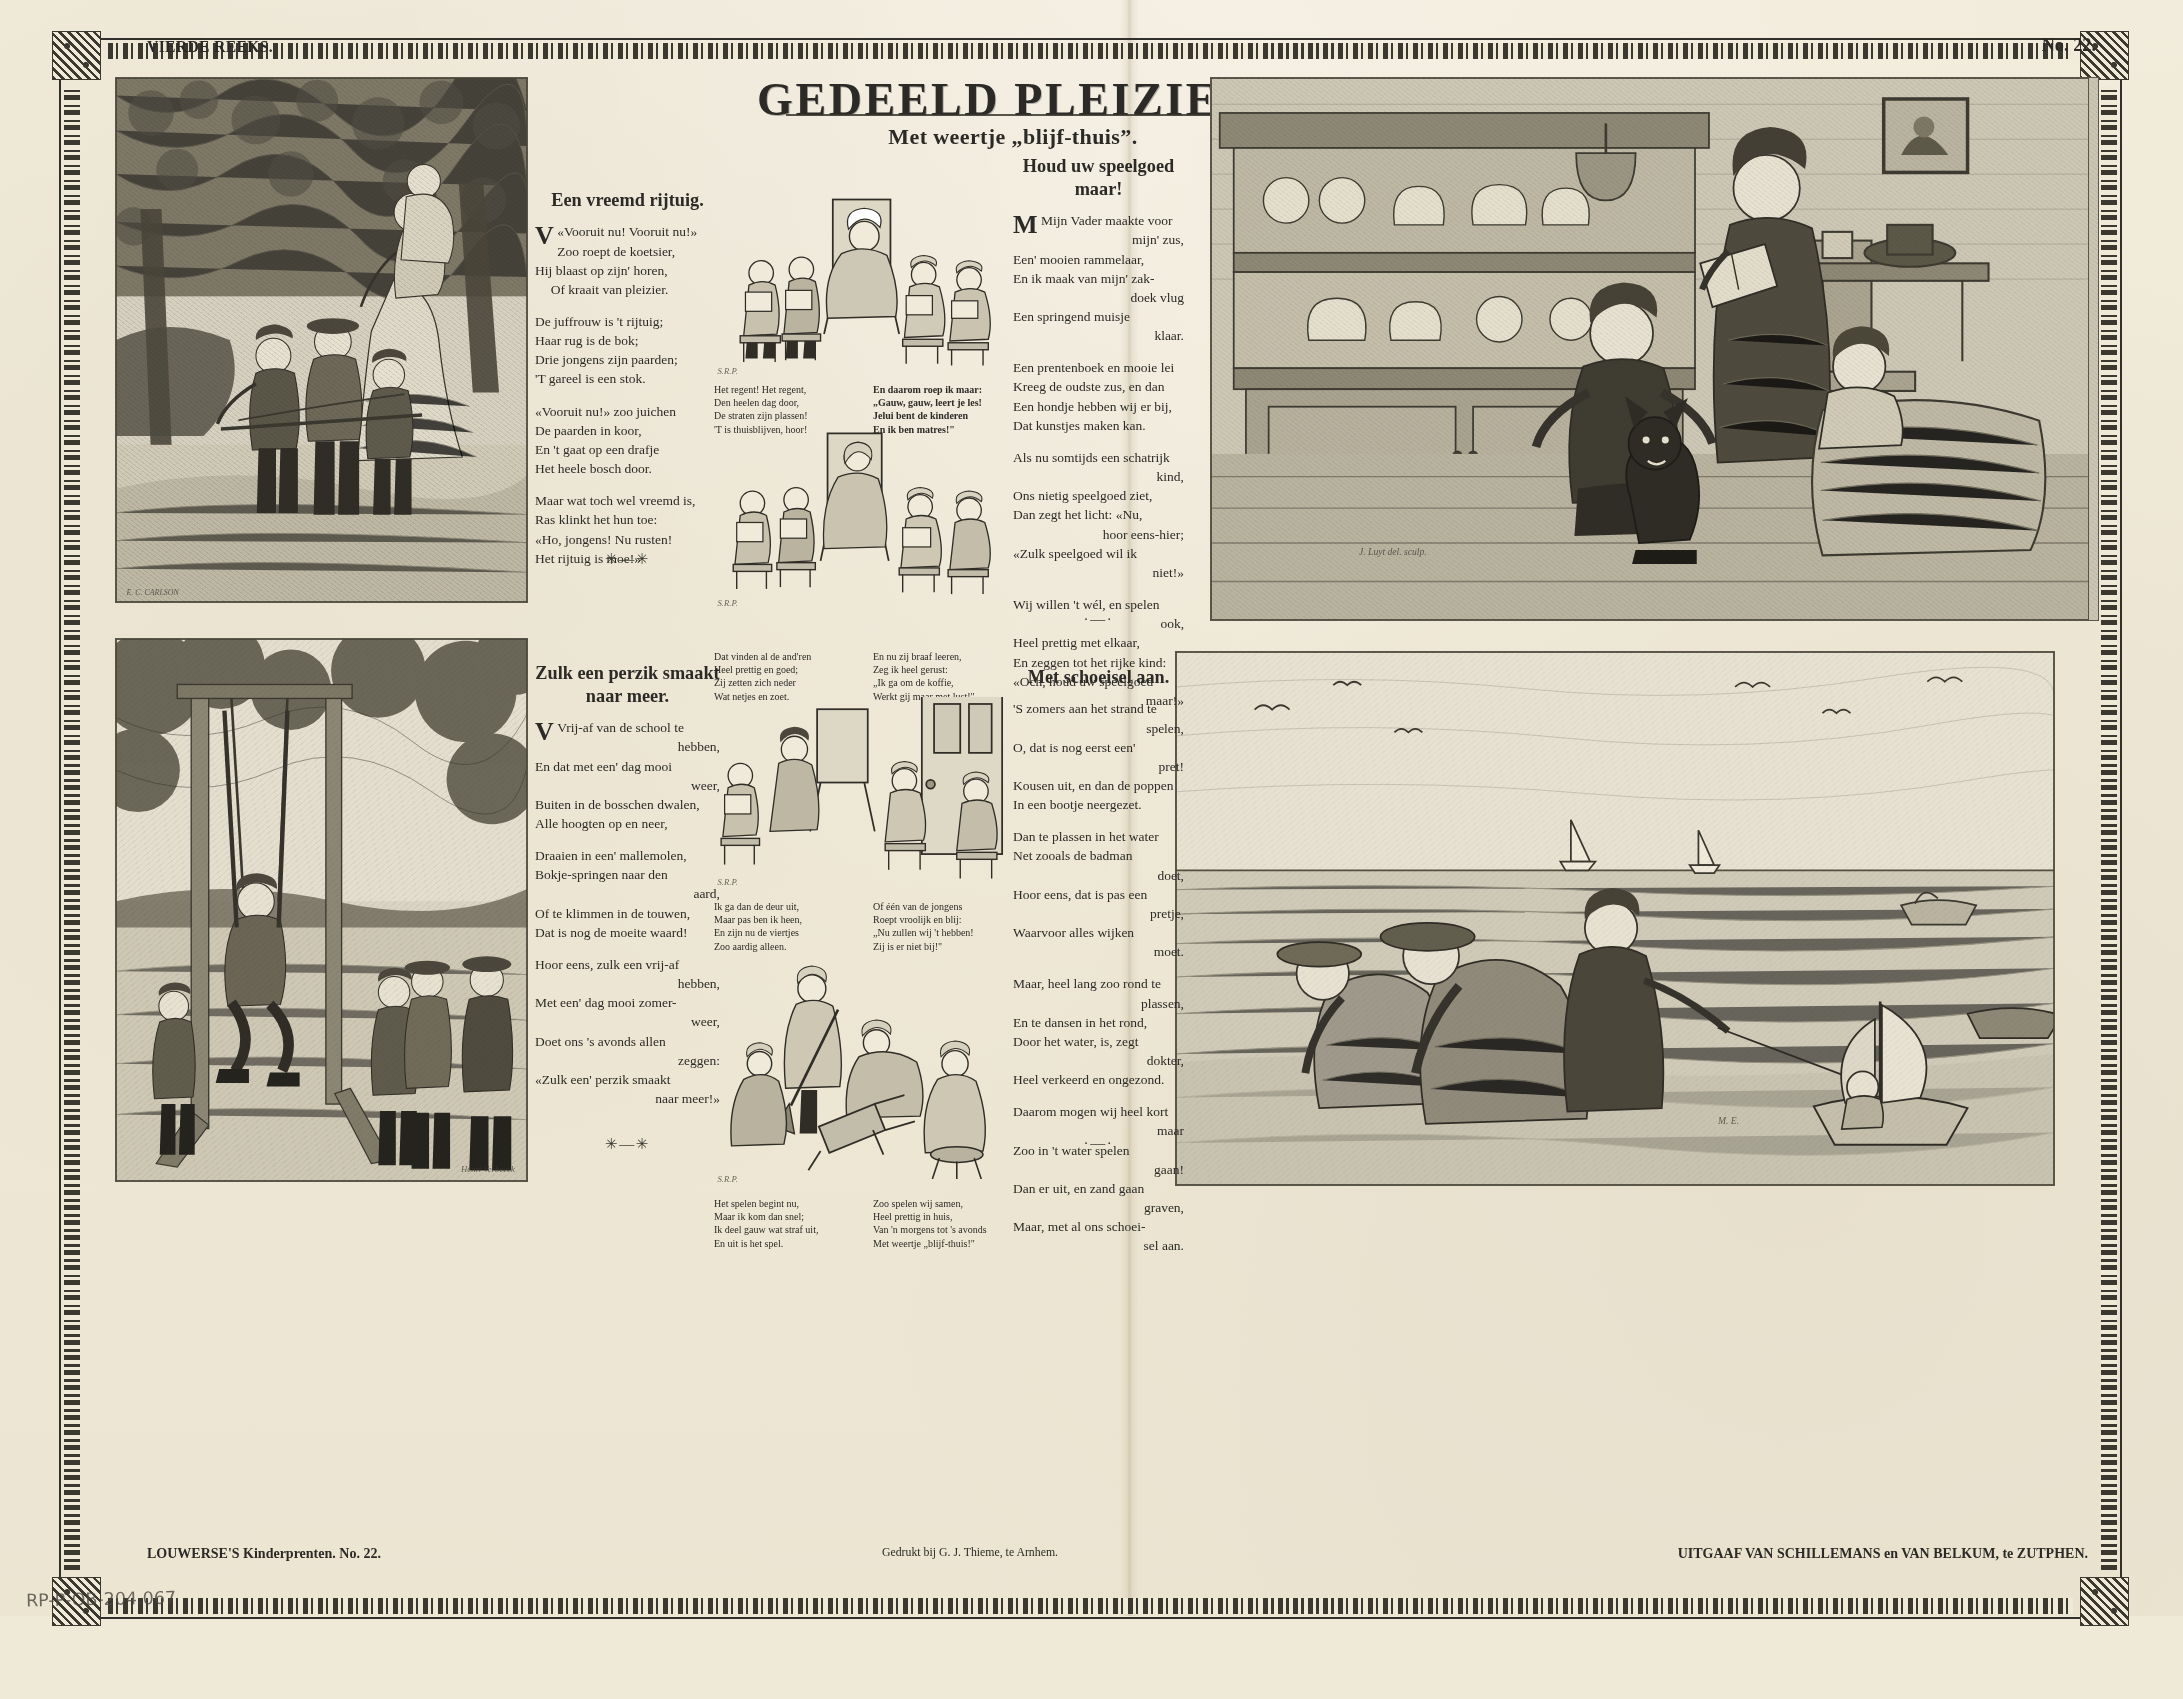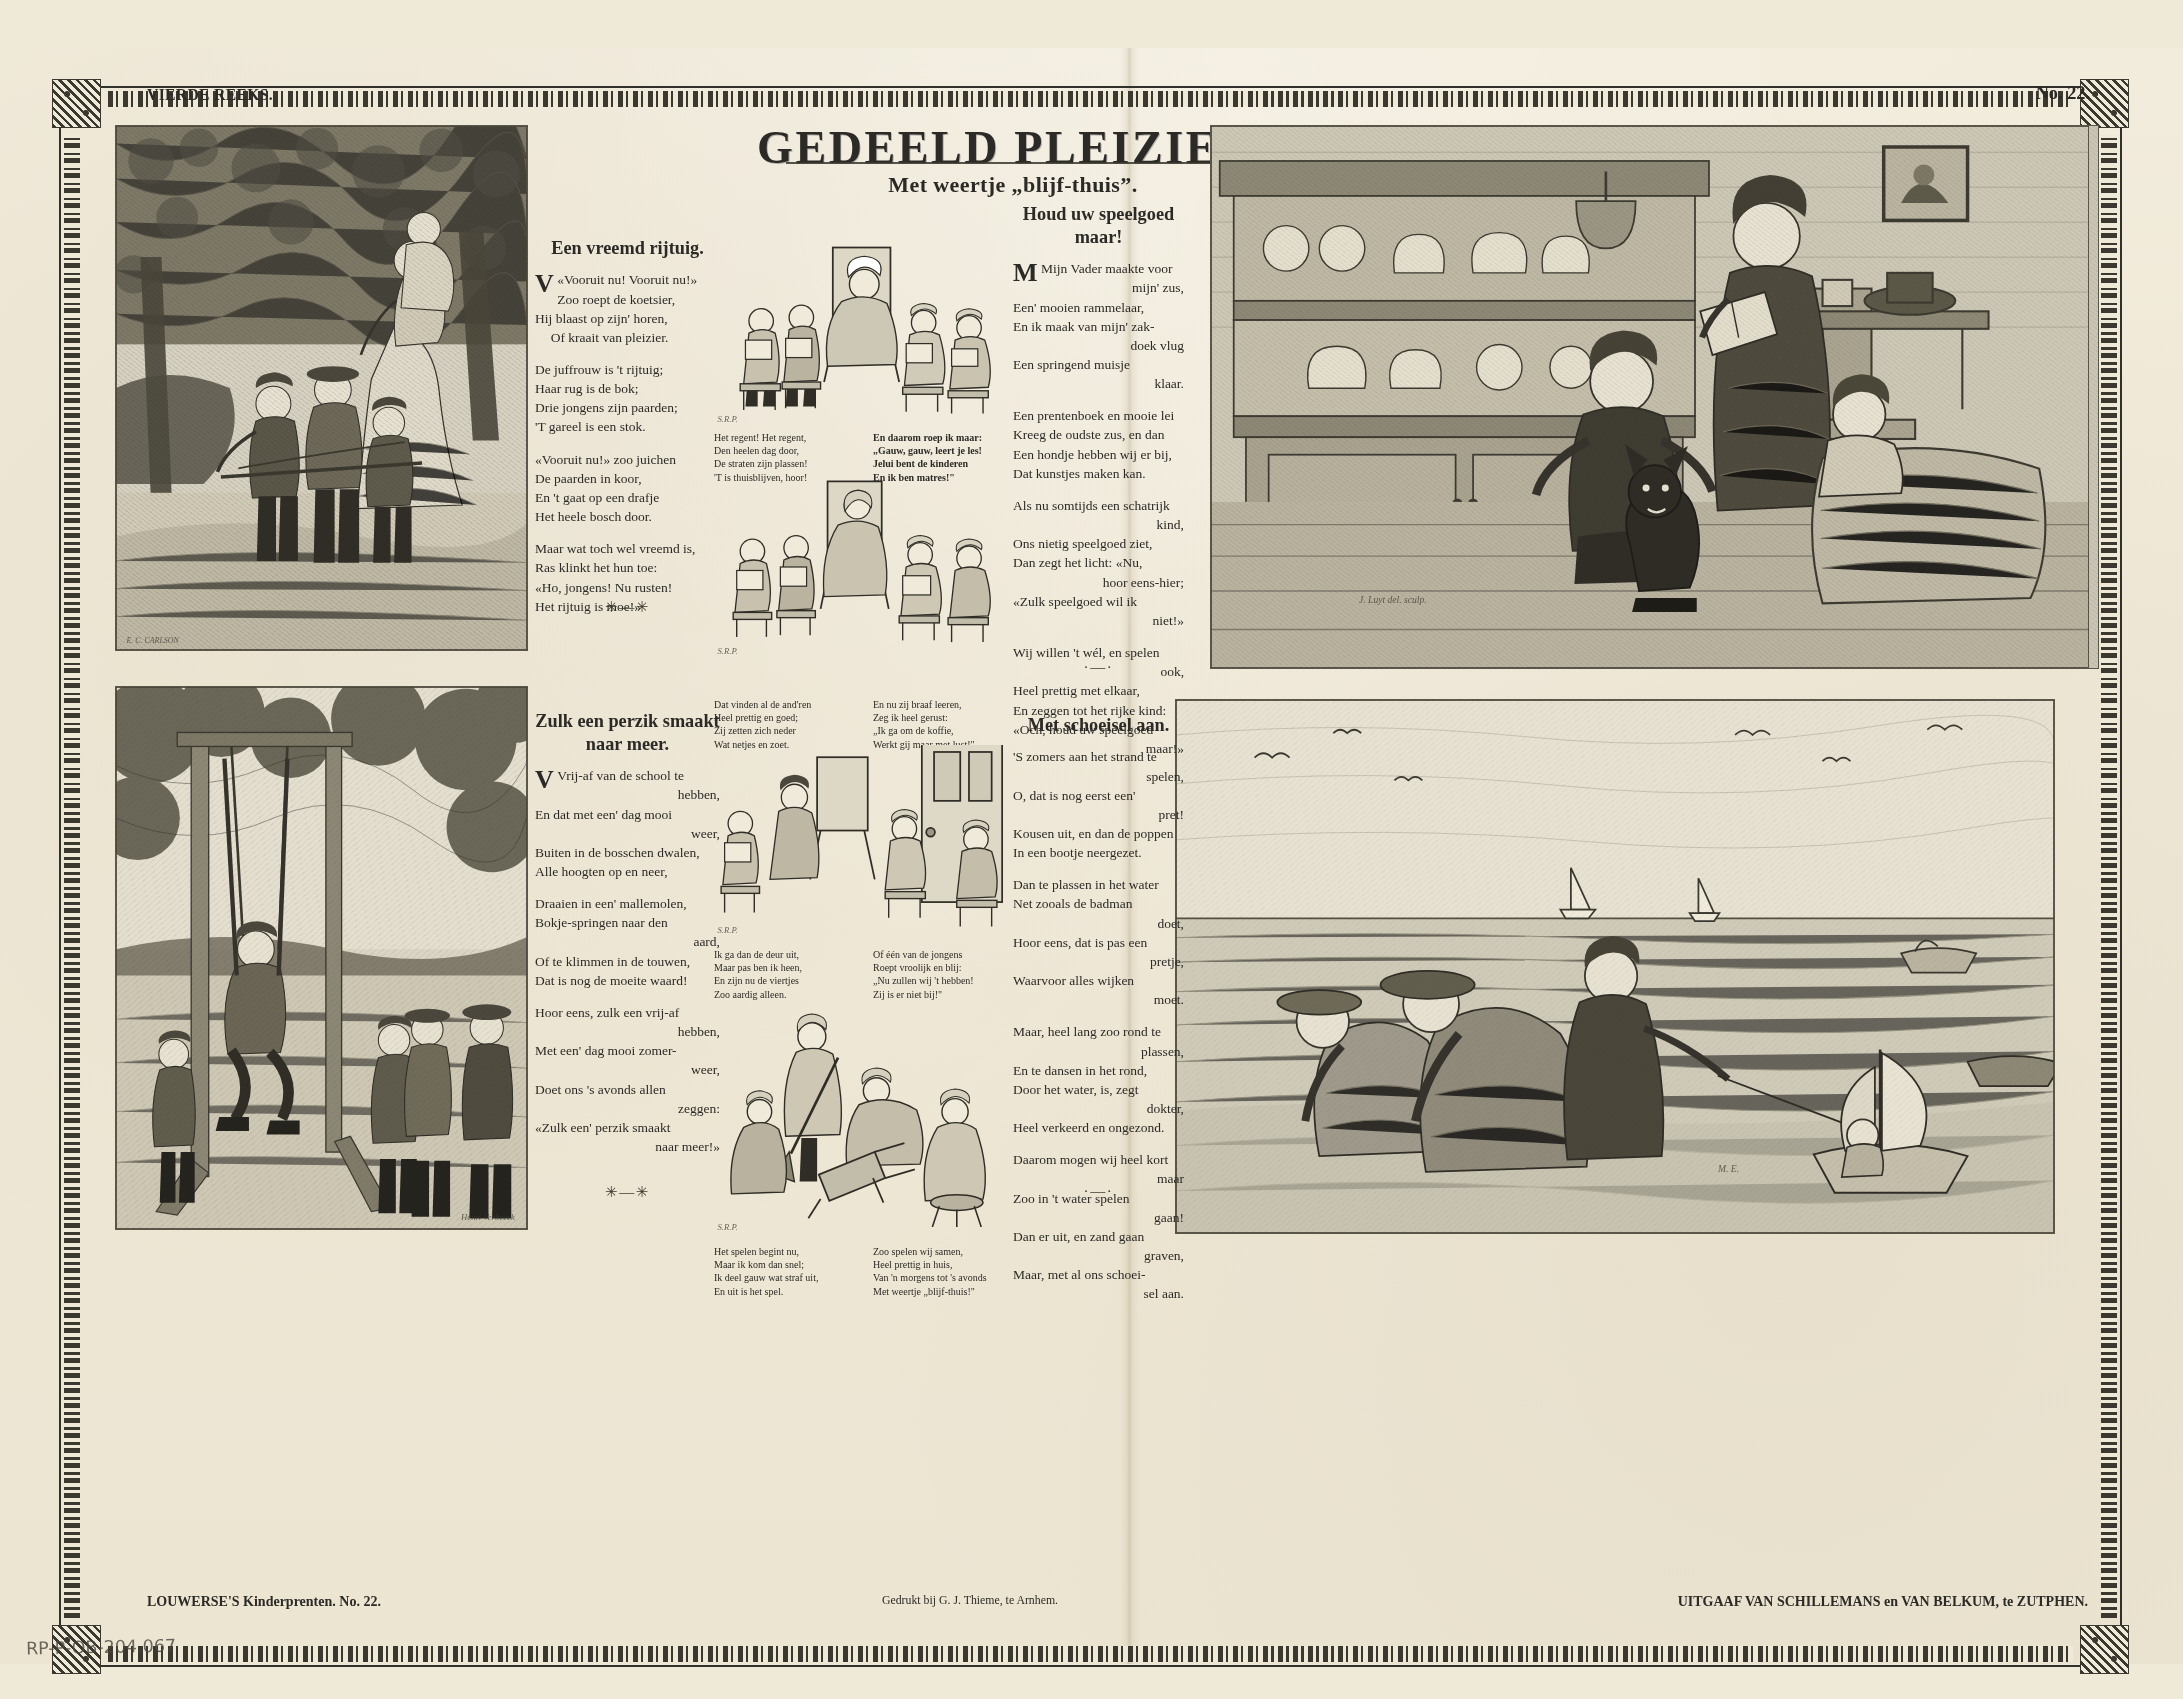--- a/index.html
+++ b/index.html
@@ -1,19 +1,19 @@
 <!DOCTYPE html>
 <html style="font-size:14px"><head>
 <meta charset="utf-8">
 <style>
   html,body{margin:0;padding:0;background:#efe9d8;}
   body{width:2184px;height:1700px;font-family:"Liberation Serif",serif;color:#2b2a26;overflow:hidden;}
 
   #sheet{position:relative;width:2184px;height:1616px;background:
-     linear-gradient(180deg,#f2ecdc 0%,#efe8d6 40%,#ece5d2 100%); margin-top: 48px;}
+     linear-gradient(180deg,#f2ecdc 0%,#efe8d6 40%,#ece5d2 100%);}
 
   
   #sheet:before{content:"";position:absolute;inset:0;
      background:
        radial-gradient(circle at 18% 22%, rgba(120,100,60,.05), transparent 42%),
        radial-gradient(circle at 82% 70%, rgba(120,100,60,.05), transparent 45%),
        radial-gradient(circle at 50% 10%, rgba(255,255,255,.25), transparent 55%);
      pointer-events:none;}
 
   
@@ -32,21 +32,21 @@
 
   .corner{position:absolute;width:47px;height:47px;
      background:
       radial-gradient(circle at 30% 30%, #3a382f 0 2.6px, transparent 3.5px),
       radial-gradient(circle at 70% 70%, #3a382f 0 2.6px, transparent 3.5px),
       repeating-linear-gradient(45deg,#3a382f 0 2.6px,#efe9d8 2.6px 6.1px);
      border:1.7px solid #3a382f;}
 
   
   .hdr-left{position:absolute;left:147px;top:38px;font-size:15.7px;font-weight:bold;letter-spacing:0.3px;}
-  .hdr-right{position:absolute;right:94px;top:35px;font-size:18.3px;font-weight:bold;}
+  .hdr-right{position:absolute;right:88px;top:35px;font-size:18.3px;font-weight:bold;}
 
   .maintitle{position:absolute;left:559px;top:73px;width:908px;text-align:center;
      font-family:"Liberation Serif",serif;font-weight:bold;font-size:46px;letter-spacing:2.6px;
      text-shadow:0.9px 0.9px 0 rgba(0,0,0,.25);}
   .subtitle{position:absolute;left:559px;top:124px;width:908px;text-align:center;
      font-weight:bold;font-size:22px;letter-spacing:0.4px;}
   .title-rule{position:absolute;left:786px;top:114px;width:454px;height:1.7px;background:#3a382f;opacity:.85;}
 
   
   .plate{position:absolute;background:#c9c4b3;border:0.9px solid #5a564a;overflow:hidden;}

